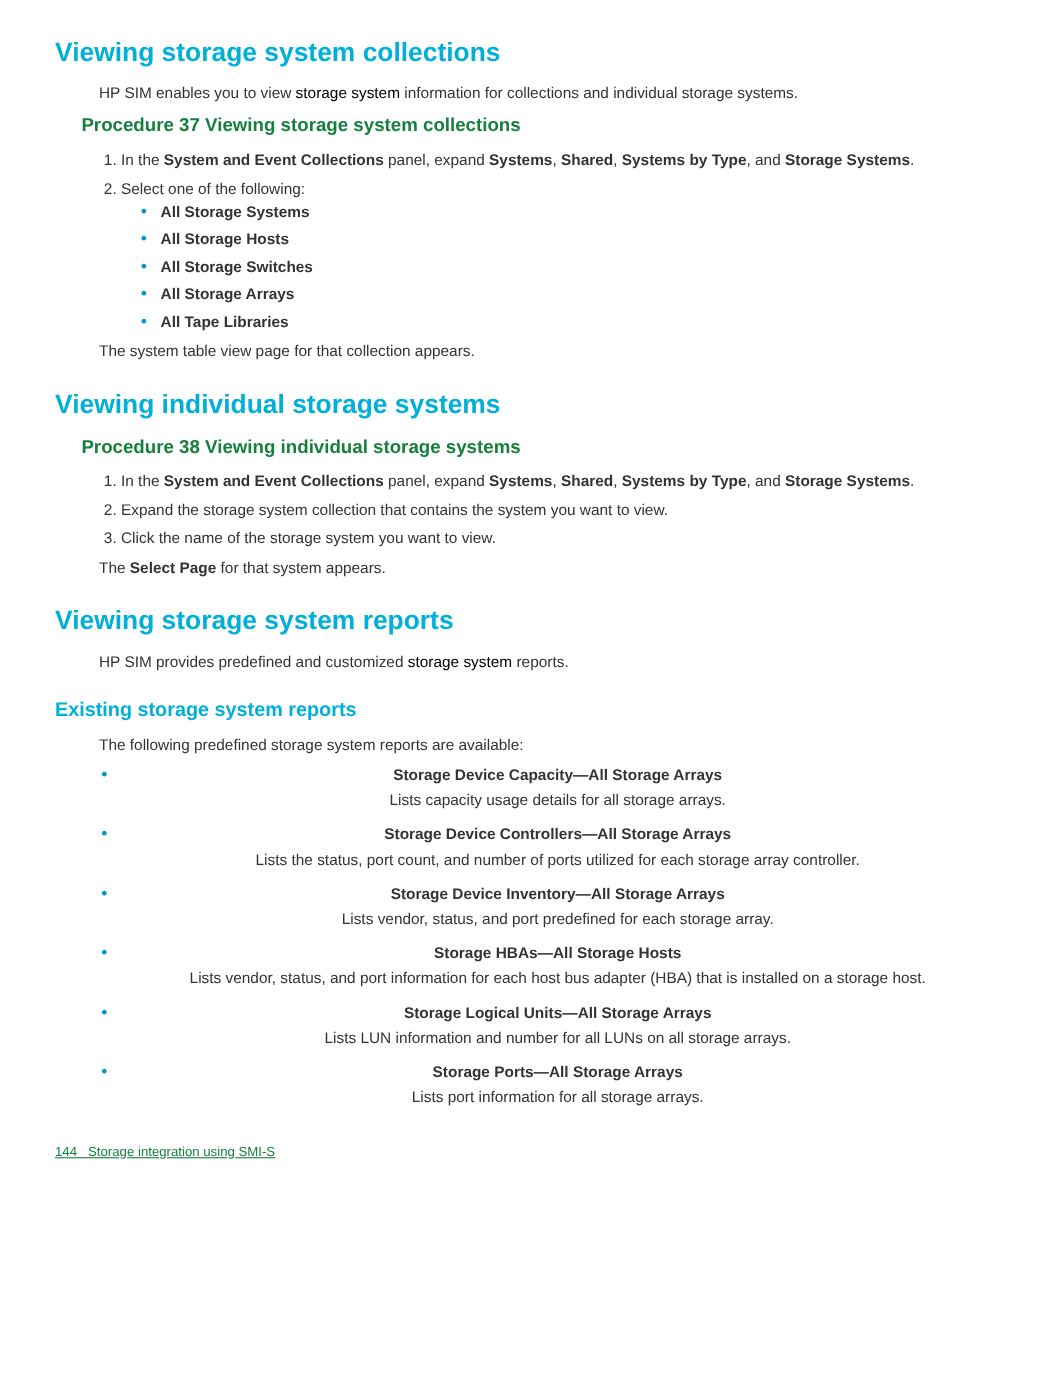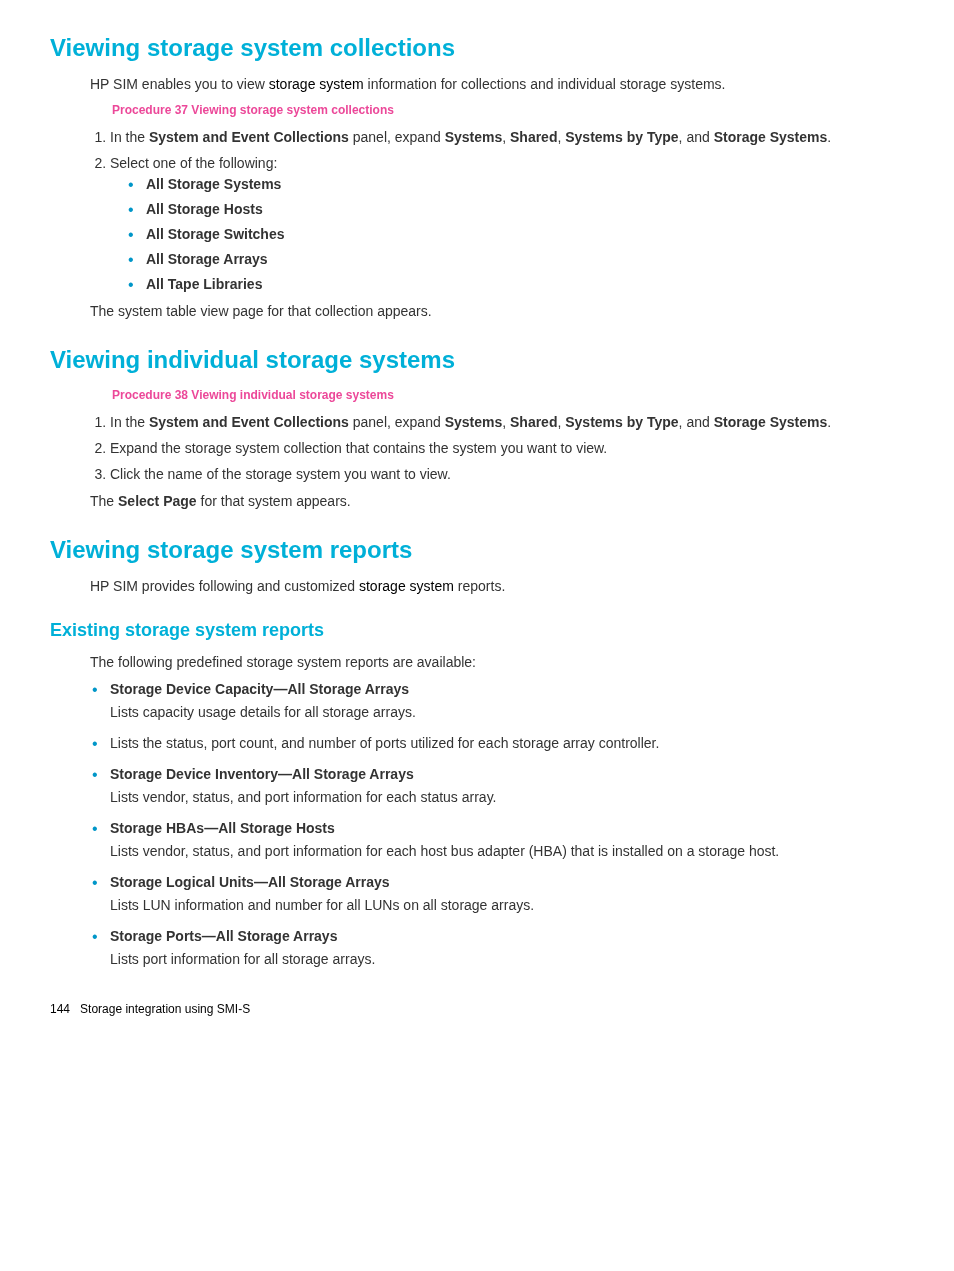--- a/index.html
+++ b/index.html
@@ -31,25 +31,25 @@
     }
 
     .subsection-title {
       font-size: 18px;
       color: #00b0d8;
       font-weight: bold;
       margin-bottom: 8px;
     }
 
     .procedure-title {
-      font-size: 12px;
-      color: #ec4899;
-      font-weight: bold;
-      margin-bottom: 8px;
-      margin-left: 62px;
+      font-size: 17px;
+      color: #15803d;
+      font-weight: bold;
+      margin-bottom: 8px;
+      margin-left: 24px;
     }
 
     .body-text {
       margin-left: 40px;
       margin-bottom: 6px;
     }
 
     .link {
       color: #000000;
       text-decoration: none;
@@ -81,20 +81,21 @@
       font-size: 16px;
       position: absolute;
       left: -18px;
       top: -1px;
     }
 
     .report-bullet-list {
       margin-left: 60px;
       margin-bottom: 8px;
       list-style: none;
+      text-align: center;
     }
 
     .report-bullet-list li {
       position: relative;
       margin-bottom: 10px;
     }
 
     .report-bullet-list li::before {
       content: '•';
       color: #0096c8;
@@ -110,21 +111,22 @@
       display: block;
     }
 
     b {
       font-weight: bold;
     }
 
     .footer-text {
       margin-top: 30px;
       font-size: 12px;
-      color: #000000;
+      color: #15803d;
+      text-decoration: underline;
     }
   </style>
 </head>
 <body>
 
 <div class="section">
   <h2 class="section-title">Viewing storage system collections</h2>
   <p class="body-text">
     <span>HP SIM enables you to view </span><a class="link">storage system</a><span> information for collections and individual storage systems.</span>
   </p>
@@ -160,38 +162,39 @@
     <li>
       Click the name of the storage system you want to view.
     </li>
   </ol>
   <p class="body-text">The <b>Select Page</b> for that system appears.</p>
 </div>
 
 <div class="section">
   <h2 class="section-title">Viewing storage system reports</h2>
   <p class="body-text">
-    <span>HP SIM provides following and customized </span><a class="link">storage system</a><span> reports.</span>
+    <span>HP SIM provides predefined and customized </span><a class="link">storage system</a><span> reports.</span>
   </p>
 </div>
 
 <div class="section">
   <h3 class="subsection-title">Existing storage system reports</h3>
   <p class="body-text">The following predefined storage system reports are available:</p>
   <ul class="report-bullet-list">
     <li>
       <b>Storage Device Capacity—All Storage Arrays</b>
       <span class="report-desc">Lists capacity usage details for all storage arrays.</span>
     </li>
     <li>
+      <b>Storage Device Controllers—All Storage Arrays</b>
       <span class="report-desc">Lists the status, port count, and number of ports utilized for each storage array controller.</span>
     </li>
     <li>
       <b>Storage Device Inventory—All Storage Arrays</b>
-      <span class="report-desc">Lists vendor, status, and port information for each status array.</span>
+      <span class="report-desc">Lists vendor, status, and port predefined for each storage array.</span>
     </li>
     <li>
       <b>Storage HBAs—All Storage Hosts</b>
       <span class="report-desc">Lists vendor, status, and port information for each host bus adapter (HBA) that is installed on a storage host.</span>
     </li>
     <li>
       <b>Storage Logical Units—All Storage Arrays</b>
       <span class="report-desc">Lists LUN information and number for all LUNs on all storage arrays.</span>
     </li>
     <li>

